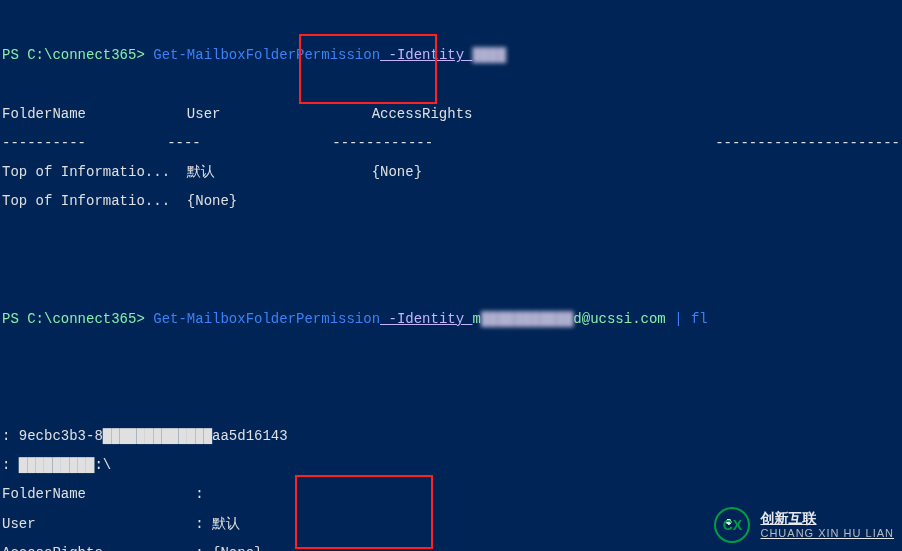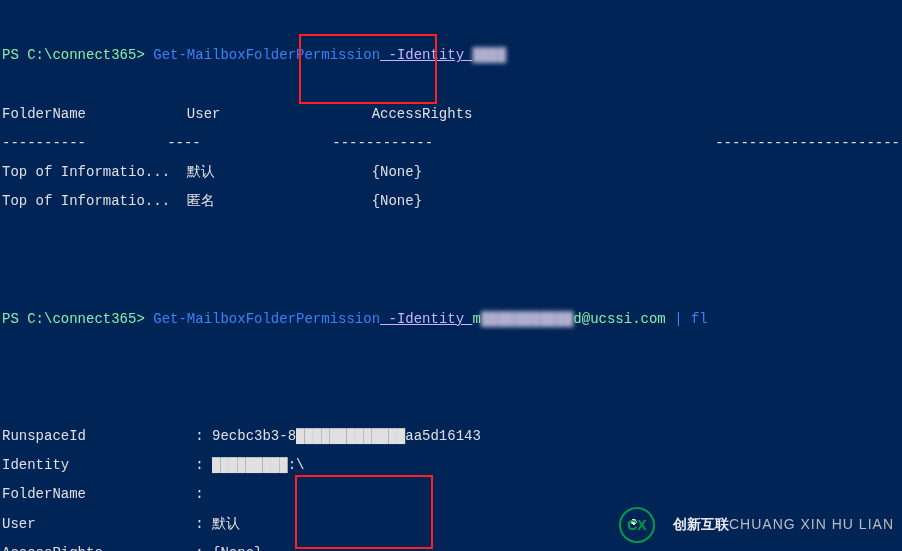--- a/index.html
+++ b/index.html
@@ -29,61 +29,61 @@
     border: 2px solid #ff2020;
     background: transparent;
     pointer-events: none;
   }
   .watermark {
     position: absolute;
     right: 8px;
     bottom: 8px;
     display: flex;
     align-items: center;
-    gap: 18px;
+    gap: 10px;
     color: #fff;
     opacity: 0.9;
     font-family: sans-serif;
     margin-top: 28px;
   }
   .watermark .cx-logo {
     width: 32px; height: 32px;
     border-radius: 50%;
     background: radial-gradient(circle at 40% 40%, #fff 0 10%, transparent 11%);
     display:flex; align-items:center; justify-content:center;
     font-weight:bold; font-size:14px; color:#0a4;
     border:2px solid #0a4;
   }
-  .watermark .text { display:flex; line-height:1.1; }
+  .watermark .text { display:flex; flex-direction:column; line-height:1.1;text-decoration:underline; }
   .watermark .cn { font-size:14px; font-weight:bold; }
-  .watermark .py { font-size:14px; letter-spacing:1px; color:#ccc; }
+  .watermark .py { font-size:11px; letter-spacing:1px; color:#ccc; }
 </style>
 </head>
 <body>
 
 <div class="terminal">
 
 
 <div class="line"><span class="prompt">PS C:\connect365&gt; </span><span class="cmd">Get-MailboxFolderPermission</span><span class="param"> -Identity </span><span class="redacted">████</span></div>
 <div class="line"> </div>
 <div class="line"><span style="display:inline-block;width:22ch">FolderName</span><span style="display:inline-block;width:22ch">User</span><span style="display:inline-block;width:51ch">AccessRights</span></div>
 <div class="line"><span style="display:inline-block;width:22ch">----------</span><span style="display:inline-block;width:22ch">----</span><span style="display:inline-block;width:51ch">------------</span><span>----------------------</span></div>
 <div class="line"><span style="display:inline-block;width:22ch">Top of Informatio...</span><span style="display:inline-block;width:22ch">默认</span><span>{None}</span></div>
-<div class="line"><span style="display:inline-block;width:22ch">Top of Informatio...</span><span style="display:inline-block;width:22ch">匿名</span><span>{None}</span></div>
+<div class="line"><span style="display:inline-block;width:22ch">Top of Informatio...</span><span>{None}</span></div>
 <div class="line"> </div>
 <div class="line"> </div>
 
 
 <div class="line"><span class="prompt">PS C:\connect365&gt; </span><span class="cmd">Get-MailboxFolderPermission</span><span class="param"> -Identity </span><span class="prompt">m</span><span class="redacted">███████████</span><span class="prompt">d@ucssi.com</span><span class="cmd"> | fl</span></div>
 <div class="line"> </div>
 <div class="line"> </div>
 
 
-<div class="line"><span style="display:inline-block;width:23ch">RunspaceId</span><span>: </span><span>9ecbc3b3-8█████████████aa5d16143</span></div>
-<div class="line"><span style="display:inline-block;width:23ch">Identity</span><span>: </span><span>█████████:\</span></div>
+<div class="line"><span>: </span><span>9ecbc3b3-8█████████████aa5d16143</span></div>
+<div class="line"><span>: </span><span>█████████:\</span></div>
 <div class="line"><span style="display:inline-block;width:23ch">FolderName</span><span>: </span></div>
 <div class="line"><span style="display:inline-block;width:23ch">User</span><span>: </span><span>默认</span></div>
 <div class="line"><span style="display:inline-block;width:23ch">AccessRights</span><span>: </span><span>{None}</span></div>
 
 
 
 
 
 
 

